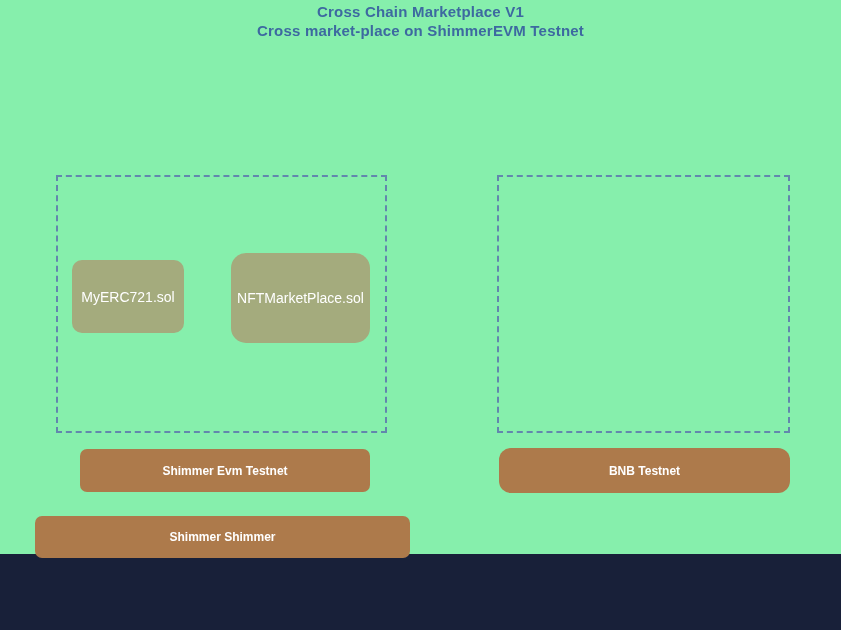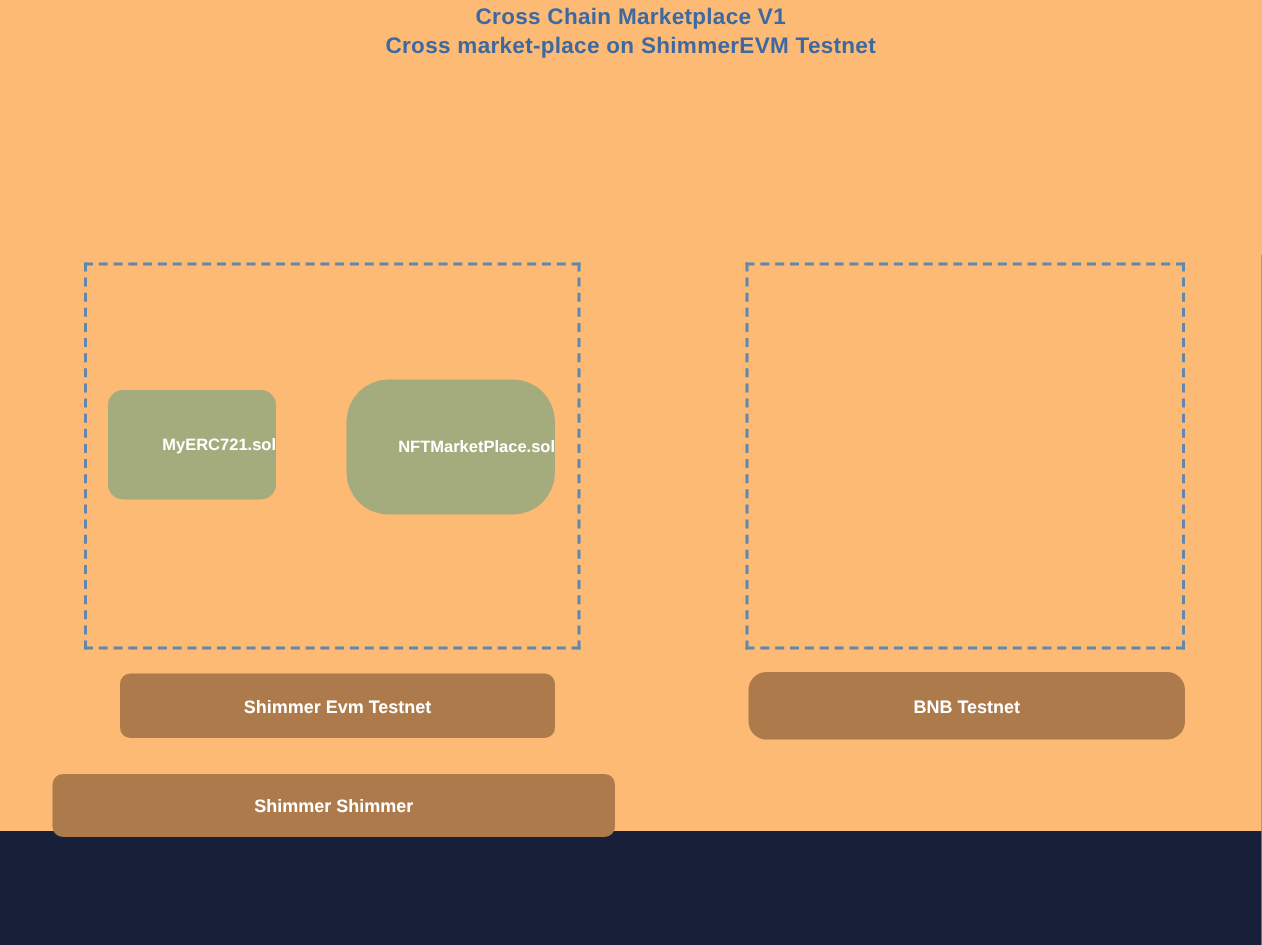--- a/index.html
+++ b/index.html
@@ -10,21 +10,21 @@
     width: 841px;
     height: 630px;
     background: #182039;
     overflow: hidden;
     font-family: "Liberation Sans", sans-serif;
   }
   .canvas {
     position: relative;
     width: 841px;
     height: 554px;
-    background: #fdba74;
+    background: #86efac;
   }
   .diagram-title {
     position: absolute;
     top: 2px;
     left: 0;
     width: 100%;
     text-align: center;
     color: #3d69a0;
     font-weight: bold;
     font-size: 15px;
@@ -53,37 +53,36 @@
     position: absolute;
     display: flex;
     align-items: center;
     justify-content: center;
     text-align: center;
     color: #ffffff;
     box-sizing: border-box;
   }
   .contract {
     background: #a4ab7d;
-    font-size: 11px;
-    font-weight: bold;
-    justify-content: flex-end;
+    font-size: 14px;
+    font-weight: normal;
   }
   .contract-erc721 {
     left: 72px;
     top: 260px;
     width: 112px;
     height: 73px;
     border-radius: 10px;
   }
   .contract-marketplace {
     left: 231px;
     top: 253px;
     width: 139px;
     height: 90px;
-    border-radius: 28px;
+    border-radius: 15px;
   }
   .network {
     background: #ad7a4b;
     font-size: 12px;
     font-weight: bold;
     border-radius: 7px;
   }
   .network-shimmer-evm {
     left: 80px;
     top: 449px;

